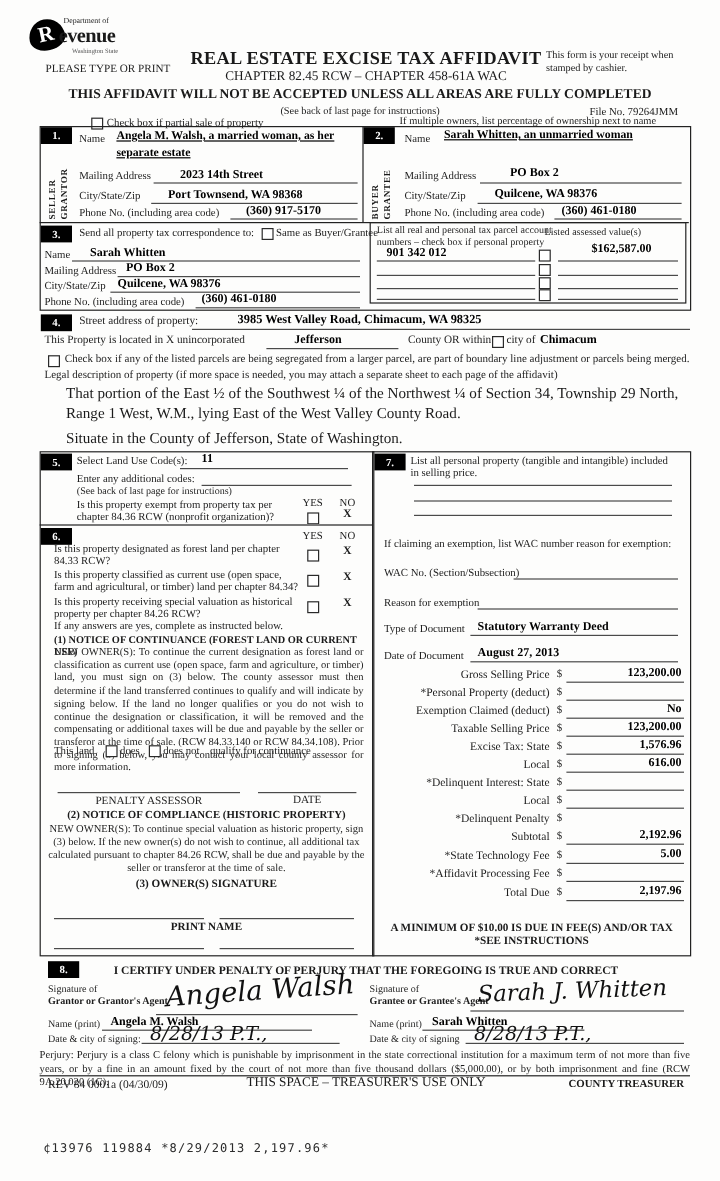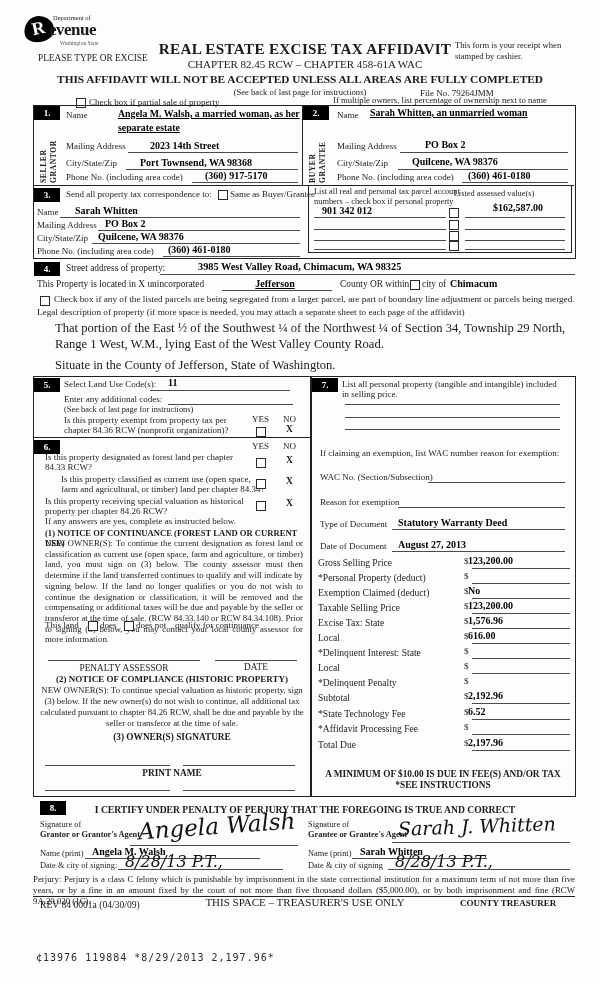--- a/index.html
+++ b/index.html
@@ -9,42 +9,42 @@
   .lb{font-size:9px;line-height:1.15;color:#1d1d1d;}
   .lb8{font-size:8.4px;line-height:1.2;color:#1d1d1d;}
   .v{font-weight:bold;font-size:10px;color:#000;white-space:nowrap;}
   .vw{font-weight:bold;font-size:9.8px;color:#000;}
   .rl{border-top:1px solid #4a4a4a;height:0;}
   .box{border:1.5px solid #222;}
   .cb{width:8px;height:8px;border:1.1px solid #2a2a2a;background:#fff;}
   .badge{background:#000;color:#fff;font-weight:bold;font-size:9px;
          width:26px;height:14px;text-align:center;line-height:14px;}
   .ctr{text-align:center;}
-  .rt{}
+  .rt{text-align:right;}
   .b{font-weight:bold;}
   .j{text-align:justify;}
   .vert{transform:rotate(-90deg);transform-origin:left top;
         font-size:7.6px;font-weight:bold;letter-spacing:.6px;line-height:1.3;}
   .script{font-family:"DejaVu Serif",serif;font-style:italic;color:#111;white-space:nowrap;}
   .mono{font-family:"DejaVu Sans Mono",monospace;}
 </style>
 </head>
 <body>
 
 <div class="page">
 
   <div class="a" style="left:24px;top:12px;width:100px;height:40px;">
     <div class="a" style="left:0;top:4px;width:30px;height:26px;background:#000;border-radius:50% 50% 50% 50%/60% 60% 40% 40%;transform:rotate(-12deg);">
       <span style="color:#fff;font-weight:bold;font-size:18px;font-family:'Liberation Serif',serif;position:absolute;left:8px;top:2px;">R</span>
     </div>
     <div class="a" style="left:29px;top:2px;font-size:6.5px;">Department of</div>
     <div class="a" style="left:25px;top:8px;font-size:17px;font-weight:bold;letter-spacing:-.5px;">evenue</div>
     <div class="a" style="left:36px;top:28px;font-size:5.5px;color:#555;">Washington State</div>
   </div>
-  <div class="a lb" style="left:38px;top:53px;font-size:9.3px;">PLEASE TYPE OR EXCISE</div>
+  <div class="a lb" style="left:38px;top:53px;font-size:9.3px;">PLEASE TYPE OR PRINT</div>
 
   <div class="a ctr" style="left:135px;top:40px;width:340px;font-size:15.2px;font-weight:bold;letter-spacing:.3px;">REAL ESTATE EXCISE TAX AFFIDAVIT</div>
   <div class="a ctr" style="left:135px;top:58px;width:340px;font-size:11px;">CHAPTER 82.45 RCW – CHAPTER 458-61A WAC</div>
   <div class="a ctr b" style="left:0;top:73px;width:600px;font-size:11.3px;">THIS AFFIDAVIT WILL NOT BE ACCEPTED UNLESS ALL AREAS ARE FULLY COMPLETED</div>
   <div class="a" style="left:455px;top:40px;width:112px;font-size:8.6px;line-height:1.3;">This form is your receipt when stamped by cashier.</div>
   <div class="a ctr" style="left:0;top:87px;width:600px;font-size:8.6px;">(See back of last page for instructions)</div>
   <div class="a rt" style="left:420px;top:88px;width:145px;font-size:9px;">File No. 79264JMM</div>
 
   <div class="a cb" style="left:76px;top:98px;"></div>
   <div class="a lb" style="left:89px;top:97px;">Check box if partial sale of property</div>
@@ -53,21 +53,21 @@
   <div class="a box" style="left:33px;top:105px;width:541px;height:152px;"></div>
   <div class="a" style="left:302px;top:105px;width:0;height:80px;border-left:1.4px solid #222;"></div>
   <div class="a rl" style="left:33px;top:185px;width:541px;border-top:1.4px solid #222;"></div>
 
   <div class="a badge" style="left:34px;top:106px;">1.</div>
   <div class="a vert" style="left:39px;top:183px;width:58px;">
     <div>SELLER</div>
     <div>GRANTOR</div>
   </div>
   <div class="a lb" style="left:66px;top:110px;">Name</div>
-  <div class="a vw" style="left:97px;top:107px;width:200px;line-height:1.45;text-decoration:underline;margin-left:21px;">Angela M. Walsh, a married woman, as her separate estate</div>
+  <div class="a vw" style="left:97px;top:107px;width:200px;line-height:1.45;text-decoration:underline;">Angela M. Walsh, a married woman, as her separate estate</div>
   <div class="a lb" style="left:66px;top:141px;">Mailing Address</div>
   <div class="a rl" style="left:128px;top:152px;width:170px;"></div>
   <div class="a v" style="left:150px;top:140px;">2023 14th Street</div>
   <div class="a lb" style="left:66px;top:158px;">City/State/Zip</div>
   <div class="a rl" style="left:126px;top:169px;width:172px;"></div>
   <div class="a v" style="left:140px;top:157px;">Port Townsend, WA 98368</div>
   <div class="a lb" style="left:66px;top:172px;">Phone No. (including area code)</div>
   <div class="a rl" style="left:192px;top:182px;width:106px;"></div>
   <div class="a v" style="left:205px;top:170px;">(360) 917-5170</div>
 
@@ -122,21 +122,21 @@
   <div class="a rl" style="left:465px;top:229px;width:100px;"></div>
   <div class="a rl" style="left:465px;top:240px;width:100px;"></div>
   <div class="a rl" style="left:465px;top:249px;width:100px;"></div>
 
   <div class="a badge" style="left:34px;top:262px;">4.</div>
   <div class="a lb" style="left:66px;top:263px;font-size:9.4px;">Street address of property:</div>
   <div class="a rl" style="left:160px;top:274px;width:415px;"></div>
   <div class="a v" style="left:198px;top:261px;font-size:10.3px;">3985 West Valley Road, Chimacum, WA  98325</div>
   <div class="a lb" style="left:37px;top:279px;font-size:9.4px;">This Property is located in X unincorporated</div>
   <div class="a rl" style="left:222px;top:290px;width:110px;"></div>
-  <div class="a v ctr" style="left:220px;top:278px;width:110px;text-decoration:underline;">Jefferson</div>
+  <div class="a v ctr" style="left:210px;top:278px;width:110px;">Jefferson</div>
   <div class="a lb" style="left:340px;top:279px;font-size:9.4px;">County OR  within</div>
   <div class="a cb" style="left:410px;top:280px;"></div>
   <div class="a lb" style="left:422px;top:279px;font-size:9.4px;">city of</div>
   <div class="a v" style="left:450px;top:278px;">Chimacum</div>
   <div class="a cb" style="left:40px;top:296px;"></div>
   <div class="a lb" style="left:37px;top:307px;font-size:9.2px;">Legal description of property (if more space is needed, you may attach a separate sheet to each page of the affidavit)</div>
   <div class="a lb" style="left:54px;top:294px;width:525px;font-size:9.2px;">Check box if any of the listed parcels are being segregated from a larger parcel, are part of boundary line adjustment or parcels being merged.</div>
   <div class="a" style="left:55px;top:320px;width:520px;font-size:12.6px;line-height:1.3;">That portion of the East ½ of the Southwest ¼ of the Northwest ¼ of Section 34, Township 29 North, Range 1 West, W.M., lying East of the West Valley County Road.</div>
   <div class="a" style="left:55px;top:358px;font-size:12.6px;">Situate in the County of Jefferson, State of Washington.</div>
 
@@ -158,21 +158,21 @@
   <div class="a b" style="left:286px;top:424px;font-size:9.5px;">X</div>
 
   <div class="a badge" style="left:34px;top:440px;">6.</div>
   <div class="a lb" style="left:252px;top:441px;">YES</div>
   <div class="a lb" style="left:283px;top:441px;">NO</div>
 
   <div class="a lb" style="left:45px;top:452px;width:200px;">Is this property designated as forest land per chapter 84.33 RCW?</div>
   <div class="a cb" style="left:256px;top:458px;"></div>
   <div class="a b" style="left:286px;top:455px;font-size:9.5px;">X</div>
 
-  <div class="a lb" style="left:45px;top:474px;width:205px;margin-left:16px;">Is this property classified as current use (open space, farm and agricultural, or timber) land per chapter 84.34?</div>
+  <div class="a lb" style="left:45px;top:474px;width:205px;">Is this property classified as current use (open space, farm and agricultural, or timber) land per chapter 84.34?</div>
   <div class="a cb" style="left:256px;top:479px;"></div>
   <div class="a b" style="left:286px;top:476px;font-size:9.5px;">X</div>
 
   <div class="a lb" style="left:45px;top:496px;width:200px;">Is this property receiving special valuation as historical property per chapter 84.26 RCW?</div>
   <div class="a cb" style="left:256px;top:501px;"></div>
   <div class="a b" style="left:286px;top:498px;font-size:9.5px;">X</div>
 
   <div class="a lb" style="left:45px;top:516px;">If any answers are yes, complete as instructed below.</div>
 
   <div class="a b" style="left:45px;top:528px;width:258px;font-size:8.6px;">(1) NOTICE OF CONTINUANCE (FOREST LAND OR CURRENT USE)</div>
@@ -260,21 +260,21 @@
   <div class="a lb" style="left:464px;top:676px;">$</div>
 
   <div class="a lb rt" style="left:318px;top:692px;width:140px;font-size:9.6px;">Subtotal</div>
   <div class="a lb" style="left:464px;top:691px;">$</div>
   <div class="a rl" style="left:472px;top:703px;width:98px;"></div>
   <div class="a v rt" style="left:468px;top:690px;width:100px;">2,192.96</div>
 
   <div class="a lb rt" style="left:318px;top:708px;width:140px;font-size:9.6px;">*State Technology Fee</div>
   <div class="a lb" style="left:464px;top:707px;">$</div>
   <div class="a rl" style="left:472px;top:719px;width:98px;"></div>
-  <div class="a v rt" style="left:468px;top:706px;width:100px;">6.52</div>
+  <div class="a v rt" style="left:468px;top:706px;width:100px;">5.00</div>
 
   <div class="a lb rt" style="left:318px;top:723px;width:140px;font-size:9.6px;">*Affidavit Processing Fee</div>
   <div class="a lb" style="left:464px;top:722px;">$</div>
   <div class="a rl" style="left:472px;top:734px;width:98px;"></div>
 
   <div class="a lb rt" style="left:318px;top:739px;width:140px;font-size:9.6px;">Total Due</div>
   <div class="a lb" style="left:464px;top:738px;">$</div>
   <div class="a rl" style="left:472px;top:750px;width:98px;"></div>
   <div class="a v rt" style="left:468px;top:737px;width:100px;">2,197.96</div>
 

